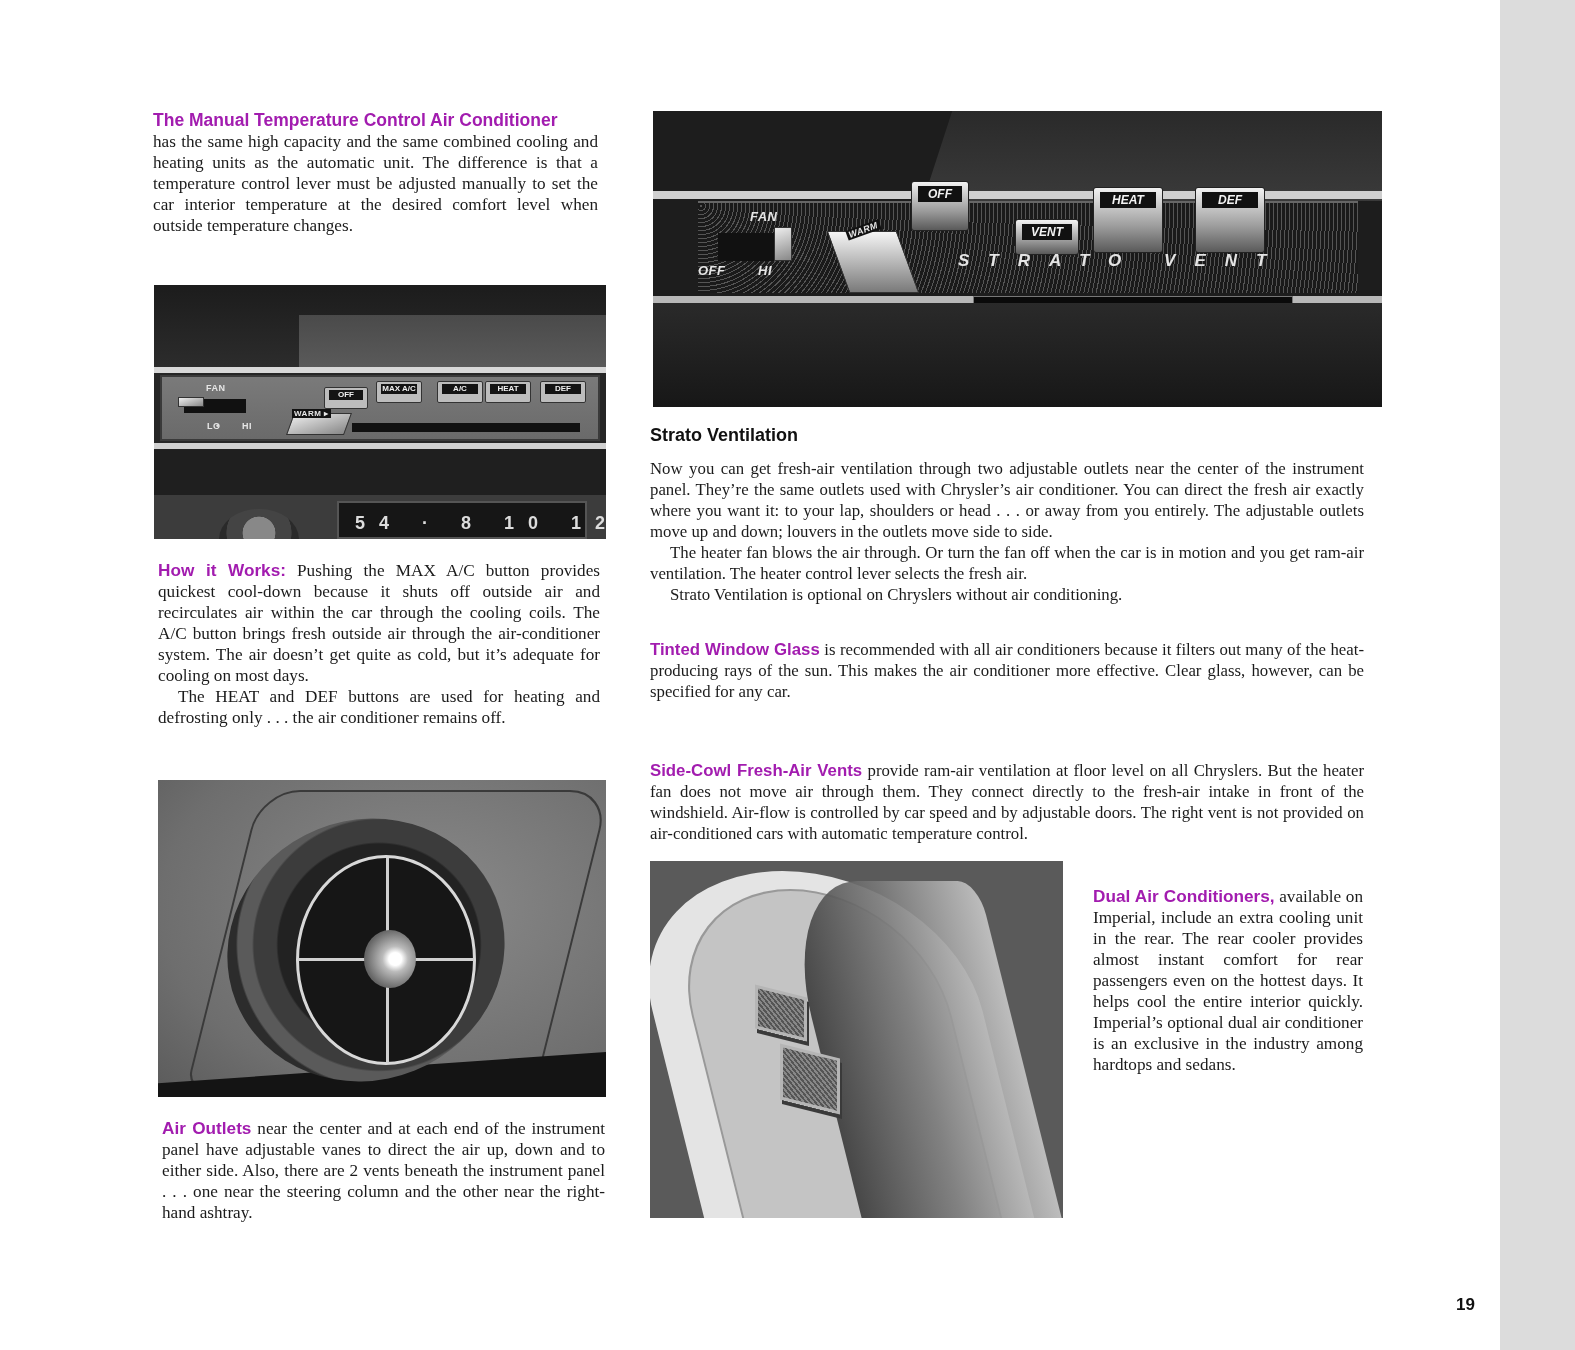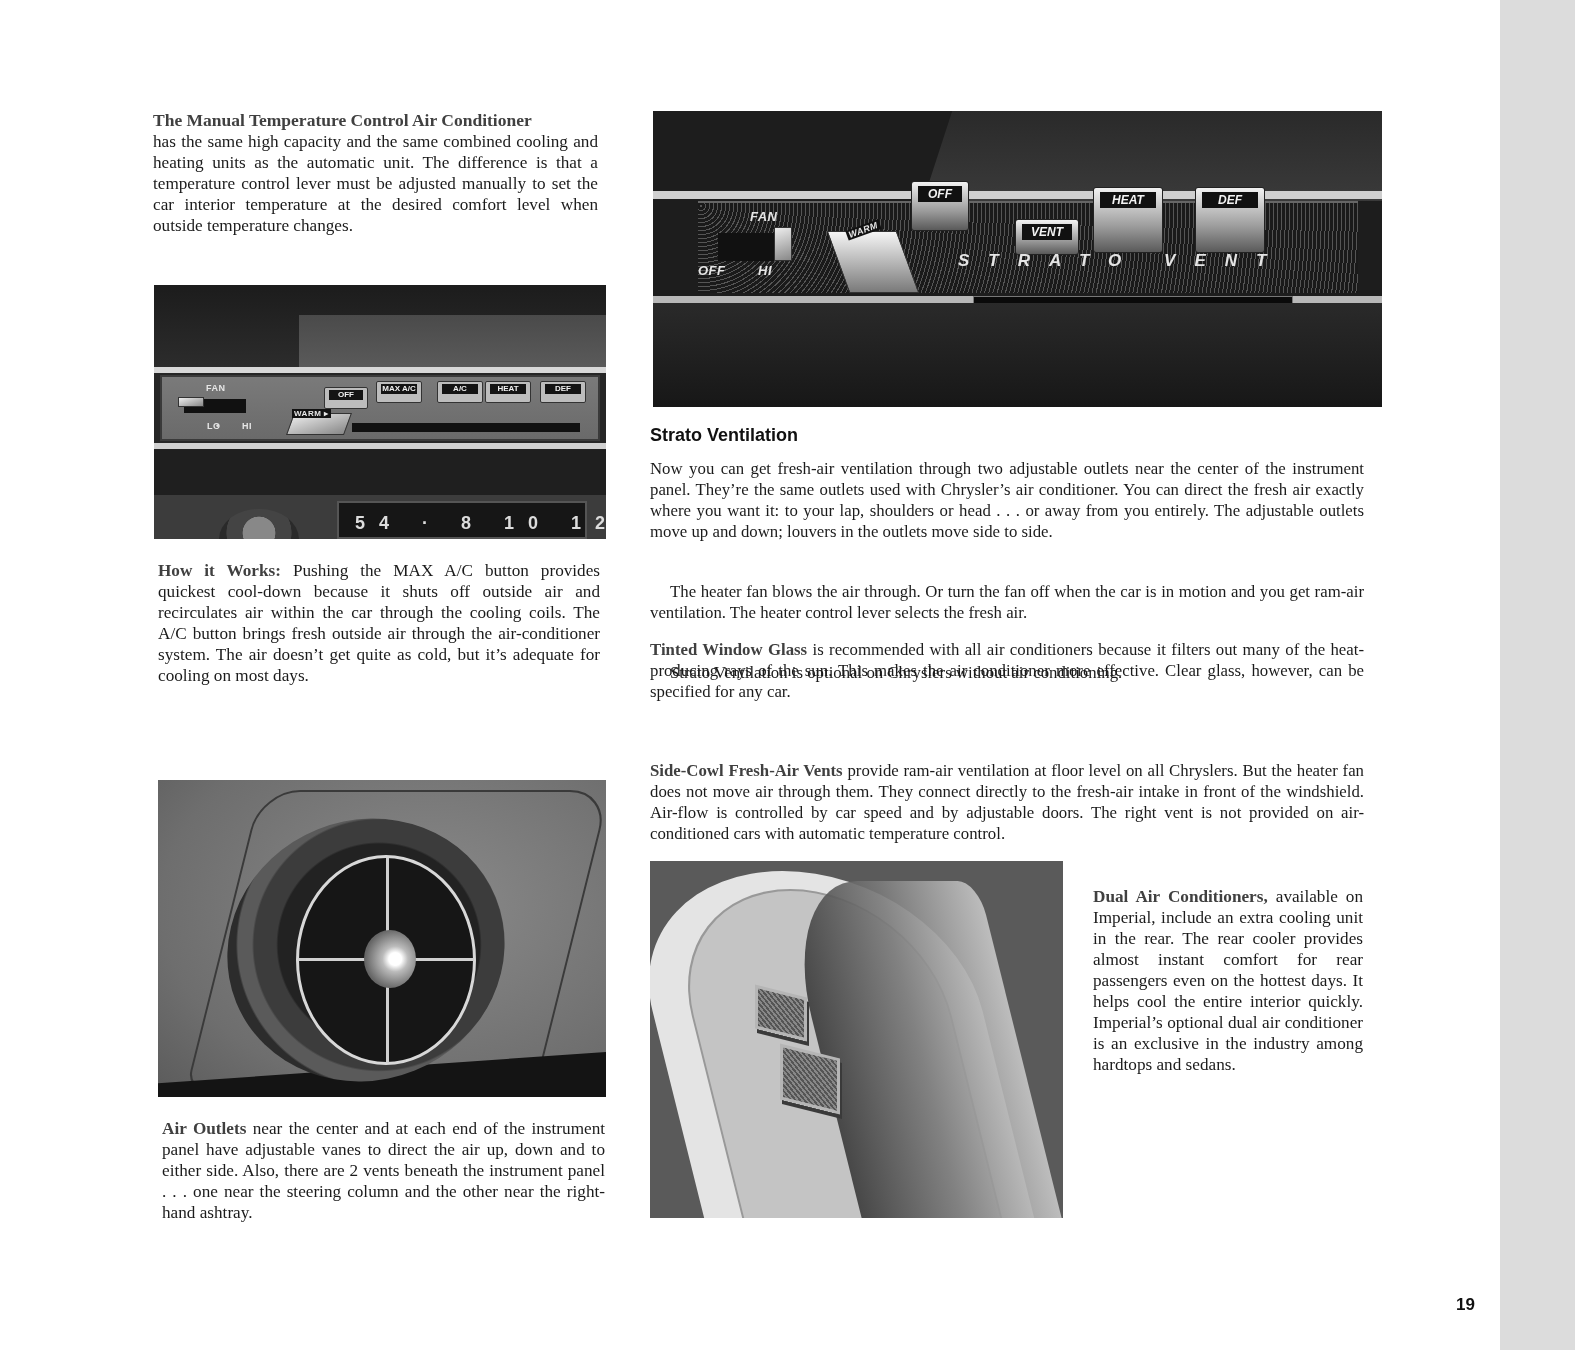--- a/index.html
+++ b/index.html
@@ -4,22 +4,22 @@
 <style>
   * { box-sizing: border-box; margin: 0; padding: 0; }
   html, body { width: 1575px; height: 1350px; overflow: hidden; background: #ffffff; }
   body { position: relative; font-family: "Liberation Serif", serif; color: #1a1a1a; }
 
   .page { position: absolute; left: 0; top: 0; width: 1500px; height: 1350px; background: #ffffff; }
   .gutter { position: absolute; left: 1500px; top: 0; width: 75px; height: 1350px; background: #dcdcdc; }
 
   .txt { position: absolute; font-size: 17.2px; line-height: 21px; text-align: justify; color: #1b1b1b; }
   .txt p { margin: 0; }
-  .txt p.indent { text-indent: 20px; margin-top: 39px; }
-  .hd { font-family: Liberation Serif, serif; font-weight: bold; color: #404040; }
+  .txt p.indent { text-indent: 20px; }
+  .hd { font-family: Liberation Sans, sans-serif; font-weight: bold; color: #a21caf; }
   .h2 { position: absolute; font-family: "Liberation Sans", sans-serif; font-weight: bold; font-size: 18px; color: #111; }
 
   .photo { position: absolute; overflow: hidden; background: #222; }
 
   
   .p1 { left: 154px; top: 285px; width: 452px; height: 254px; background: #262626; }
   .p1 .upper { position: absolute; left: 0; top: 0; width: 100%; height: 82px; background: linear-gradient(180deg,#1c1c1c,#2c2c2c); }
   .p1 .upper .shelf { position: absolute; left: 145px; top: 30px; width: 307px; height: 52px; background: linear-gradient(180deg,#4a4a4a,#5a5a5a); }
   .p1 .strip1 { position: absolute; left: 0; top: 82px; width: 100%; height: 6px; background: #d8d8d8; }
   .p1 .panel { position: absolute; left: 6px; top: 90px; width: 440px; height: 66px; background: linear-gradient(180deg,#7a7a7a,#6a6a6a); border: 2px solid #3a3a3a; }
@@ -113,20 +113,21 @@
       <div class="knob"></div>
       <div class="dial">54 · 8 10 12 14 16</div>
     </div>
   </div>
 
   <div class="txt" style="left:158px; top:560px; width:442px;">
     <p>
       <span class="hd">How it Works:</span>
       <span>Pushing the MAX A/C button provides quickest cool-down because it shuts off outside air and recirculates air within the car through the cooling coils. The A/C button brings fresh outside air through the air-conditioner system. The air doesn’t get quite as cold, but it’s adequate for cooling on most days.</span>
     </p>
+    <p class="indent">The HEAT and DEF buttons are used for heating and defrosting only . . . the air conditioner remains off.</p>
   </div>
 
   <div class="photo p3">
     <div class="bezel"></div>
     <div class="bottom"></div>
     <div class="ring"></div>
     <div class="grille"></div>
     <div class="vbar"></div>
     <div class="hbar"></div>
     <div class="hub"></div>

